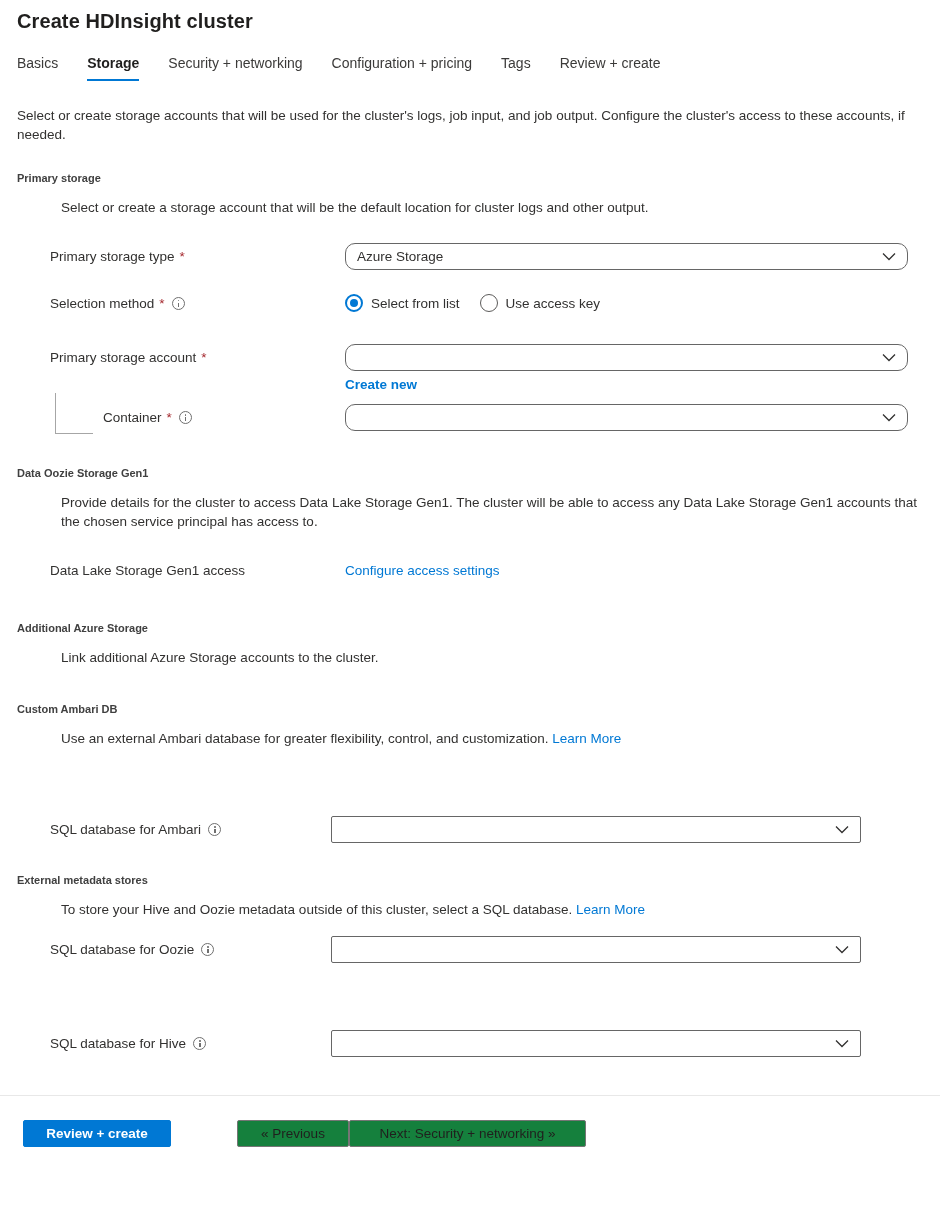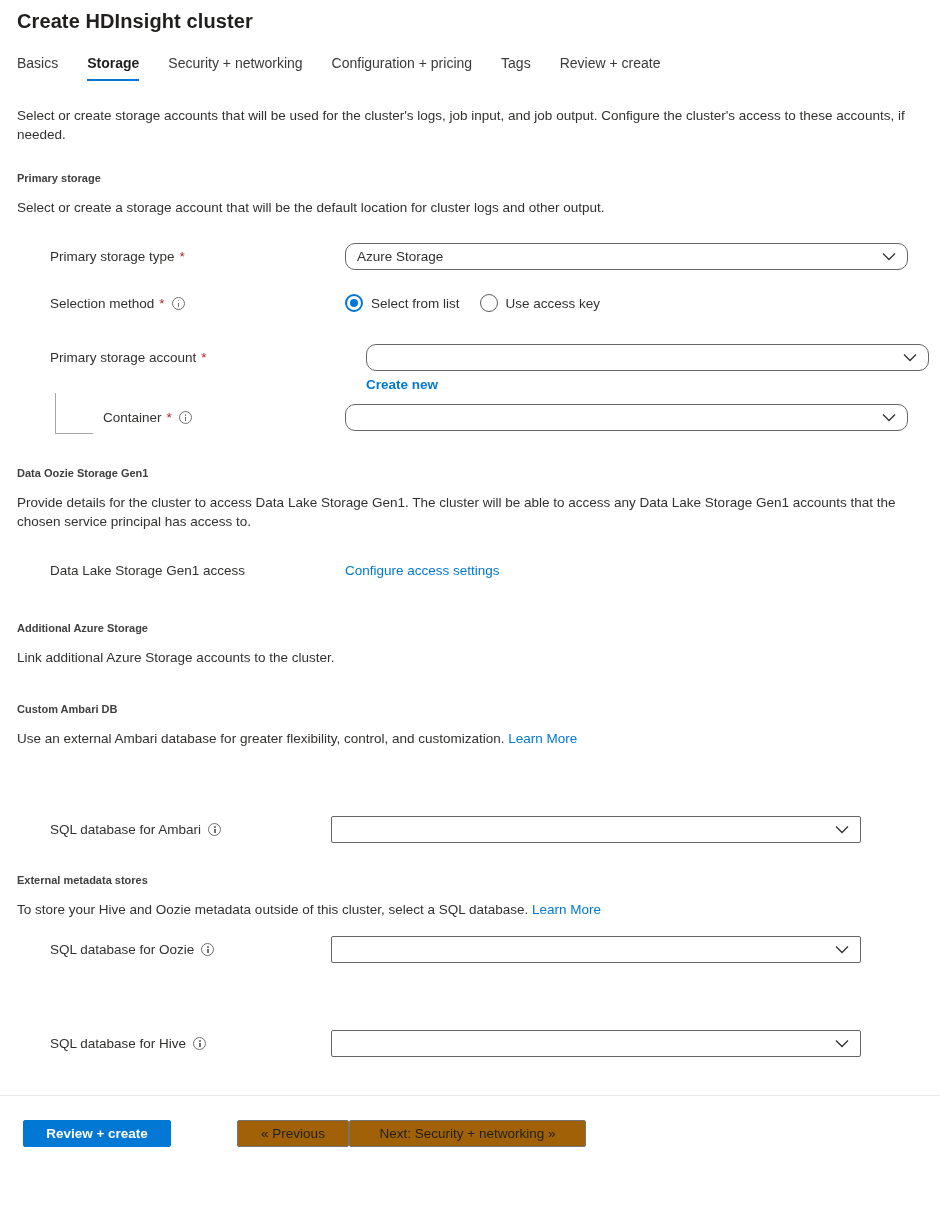--- a/index.html
+++ b/index.html
@@ -15,21 +15,21 @@
 
   
   .tabs { display: flex; margin-top: 21px; }
   .tab { font-size: 14px; color: #3b3a39; margin-right: 29px; padding-bottom: 8px; border-bottom: 2px solid transparent; cursor: pointer; white-space: nowrap; }
   .tab.active { color: #201f1e; font-weight: 700; border-bottom: 2px solid #0078d4; }
 
   p.intro { margin-top: 25px; max-width: 893px; line-height: 19px; }
 
   h2.section-heading { font-size: 11px; font-weight: 700; color: #404040; }
   .mt-primary-h { margin-top: 28px; }
-  p.section-desc { margin-top: 14px; max-width: 880px; line-height: 19px; }
+  p.section-desc { margin-top: 14px; max-width: 880px; line-height: 19px; margin-left: 44px; }
 
   
   .row { display: flex; align-items: center; margin-left: 33px; }
   .row.align-top { align-items: flex-start; }
   .label-cell { width: 295px; flex: none; display: flex; align-items: center; }
   .label-cell.narrow { width: 281px; }
   .req { color: #a4262c; margin-left: 5px; }
   .info-icon { width: 13px; height: 13px; border: 1px solid #6f6f6f; border-radius: 50%; position: relative; display: inline-block; margin-left: 7px; flex: none; }
   .info-icon::before { content: ""; position: absolute; top: 2px; left: 5px; width: 1.6px; height: 1.6px; background: #6f6f6f; border-radius: 50%; }
   .info-icon::after { content: ""; position: absolute; top: 5px; left: 5px; width: 1.6px; height: 4.2px; background: #6f6f6f; }
@@ -53,42 +53,42 @@
   a.link.bold { font-weight: 700; }
 
   .create-new-wrap { margin-top: 6px; }
 
   
   .container-label { position: relative; padding-left: 53px; }
   .connector { position: absolute; left: 5px; top: -17px; width: 38px; height: 41px; border-left: 1.5px solid #a6a6a6; border-bottom: 1.5px solid #a6a6a6; }
 
   .row-type { margin-top: 26px; }
   .row-method { margin-top: 24px; }
-  .row-account { margin-top: 32px; gap: 21px; }
+  .row-account { margin-top: 32px; }
   .row-container { margin-top: 12px; }
   .h-datalake { margin-top: 36px; }
   .p-datalake { margin-top: 11px; }
   .row-access { margin-top: 32px; }
   .h-additional { margin-top: 44px; }
   .p-additional { margin-top: 14px; }
   .h-ambari { margin-top: 36px; }
   .p-ambari { margin-top: 12px; }
   .row-ambari { margin-top: 68px; }
   .h-external { margin-top: 31px; }
   .p-external { margin-top: 12px; }
   .row-hive { margin-top: 67px; }
   .row-oozie { margin-top: 17px; }
 
   .divider { margin: 38px -17px 0 -17px; border-top: 1px solid #e8e8e8; }
 
   
   .footer { margin-top: 24px; display: flex; align-items: center; }
   button { font-family: "Liberation Sans", "DejaVu Sans", sans-serif; font-size: 13.5px; cursor: pointer; }
   .btn-primary { margin-left: 6px; min-width: 148px; height: 27px; background: #0078d4; color: #ffffff; font-weight: 700; border: 1px solid #0078d4; border-radius: 2px; }
-  .btn-secondary { height: 27px; background: #a16207; color: #201f1e; border: 1px solid #757575; border-radius: 2px; padding: 0 18px; }
+  .btn-secondary { height: 27px; background: #15803d; color: #201f1e; border: 1px solid #757575; border-radius: 2px; padding: 0 18px; }
   .btn-previous { margin-left: 66px; min-width: 112px; }
   .btn-next { margin-left: 0; min-width: 237px; }
 </style>
 </head>
 <body>
 
 <div class="page">
 
   <h1 class="page-title">Create HDInsight cluster</h1>
 

